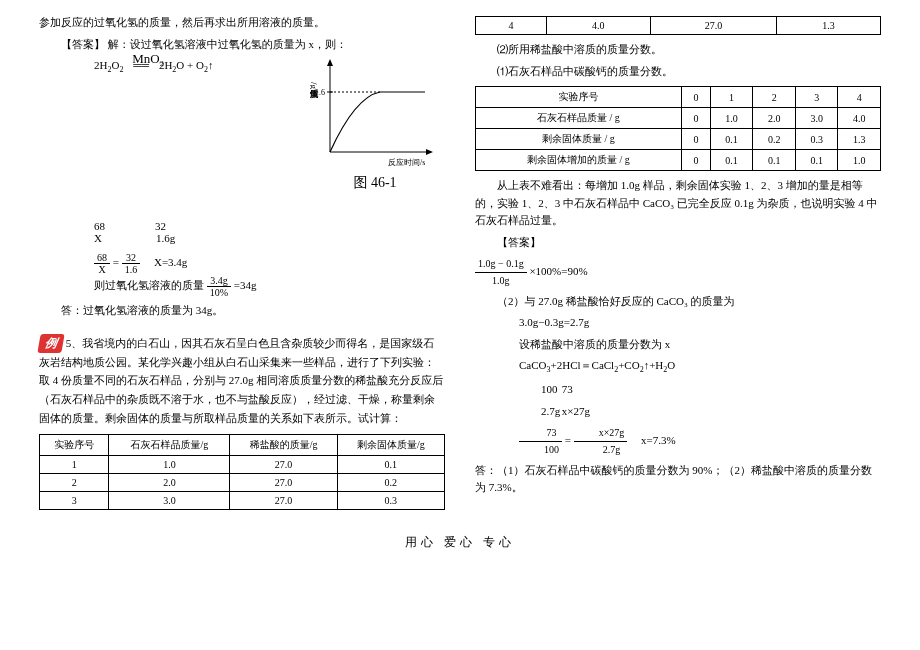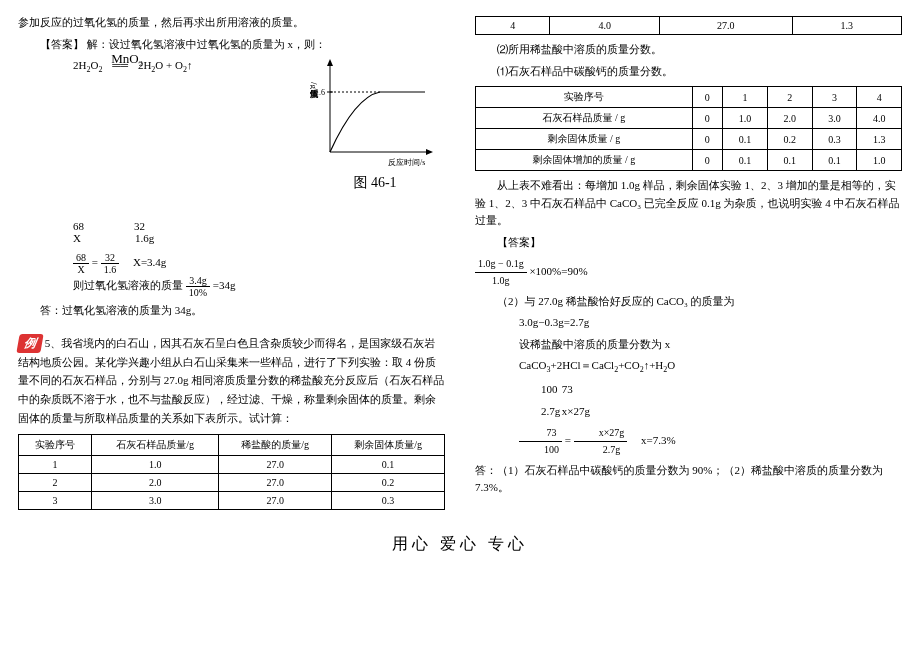--- a/index.html
+++ b/index.html
@@ -10,21 +10,21 @@
     padding: 0;
     background: #fff;
     color: #000;
     width: 920px;
     height: 650px;
     overflow: hidden;
   }
   .page {
     display: flex;
     gap: 30px;
-    padding: 10px 18px;
+    padding: 10px 39px;
   }
   .col {
     flex: 1;
     min-width: 0;
   }
   .para { margin: 4px 0; line-height: 1.6; }
   .indent1 { text-indent: 2em; }
   .indent2 { margin-left: 2em; }
   .bold { font-weight: normal; }
   .formula-box {
@@ -63,21 +63,21 @@
     color: #fff;
     font-style: italic;
     font-weight: bold;
     padding: 1px 6px;
     border-radius: 3px;
     font-size: 12px;
     transform: skewX(-10deg);
   }
   .footer {
     text-align: center;
-    font-size: 16px;
+    font-size: 12px;
     letter-spacing: 4px;
     margin-top: 8px;
     clear: both;
   }
   sub { font-size: 8px; }
   .small-row td { padding: 2px 5px; }
 </style>
 </head>
 <body>
 

